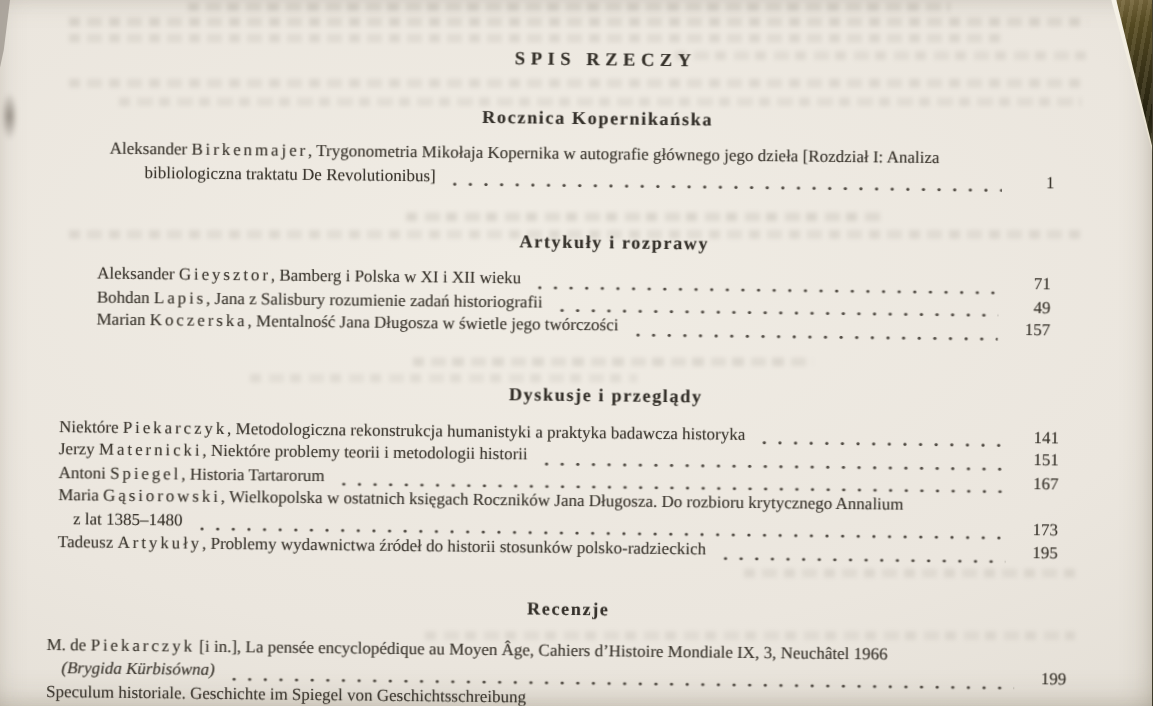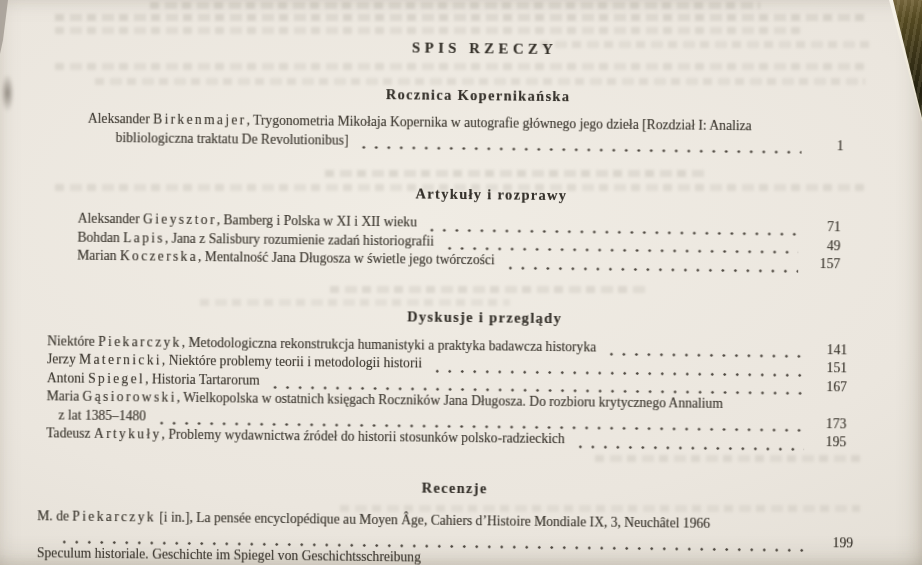--- a/index.html
+++ b/index.html
@@ -191,20 +191,21 @@
         </div>
       </section>
 
       <section class="sec4">
         <h2 class="heading">Recenzje</h2>
         <div class="rows">
           <div class="row">
             <span class="txt"><span>M. de </span><span class="spaced">Piekarczyk</span><span> [i in.], La pensée encyclopédique au Moyen Âge, Cahiers d’Histoire Mondiale IX, 3, Neuchâtel 1966</span></span>
           </div>
           <div class="row cont">
+            <span class="txt italic">(Brygida Kürbisówna)</span>
             <span class="leader"></span>
             <span class="pg">199</span>
           </div>
           <div class="row">
             <span class="txt">Speculum historiale. Geschichte im Spiegel von Geschichtsschreibung</span>
           </div>
         </div>
       </section>
     </div>
   </div>

